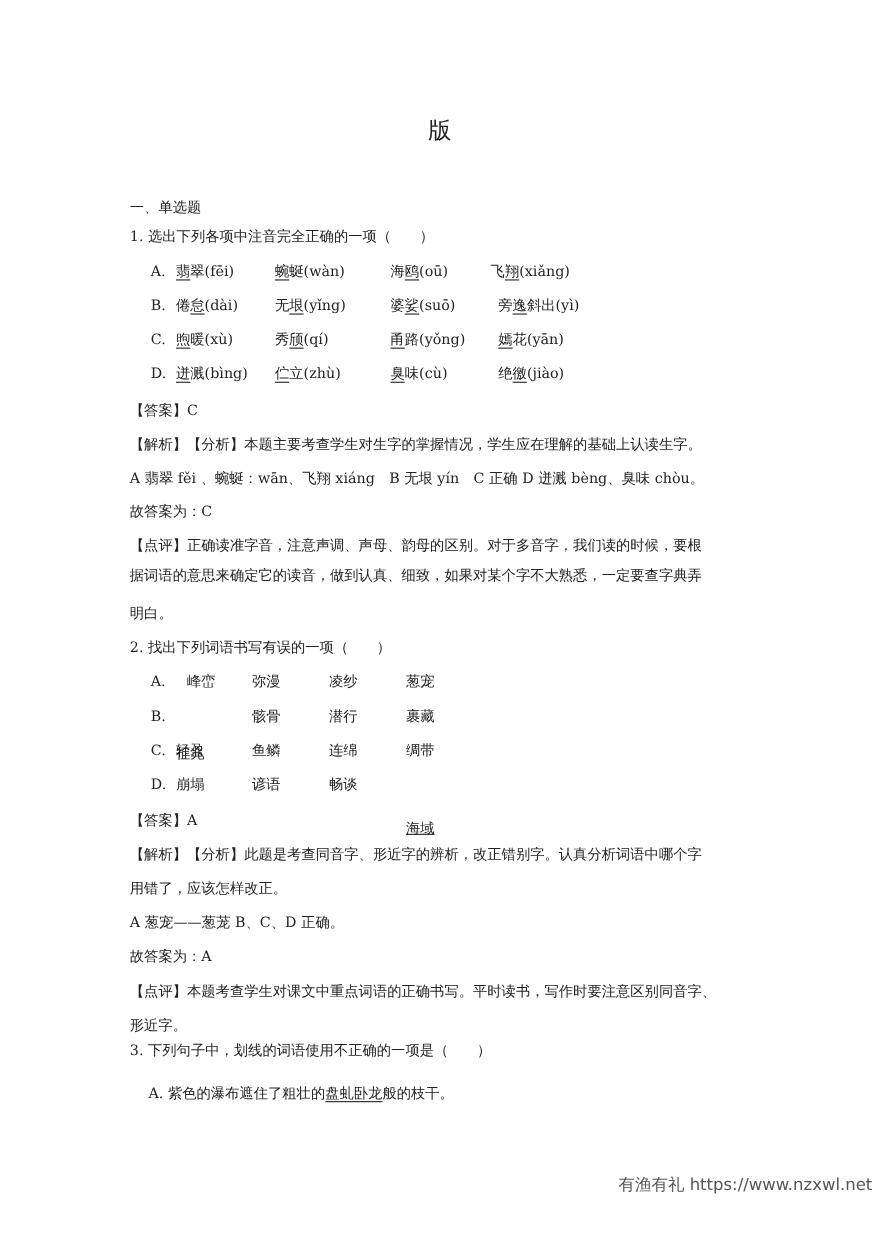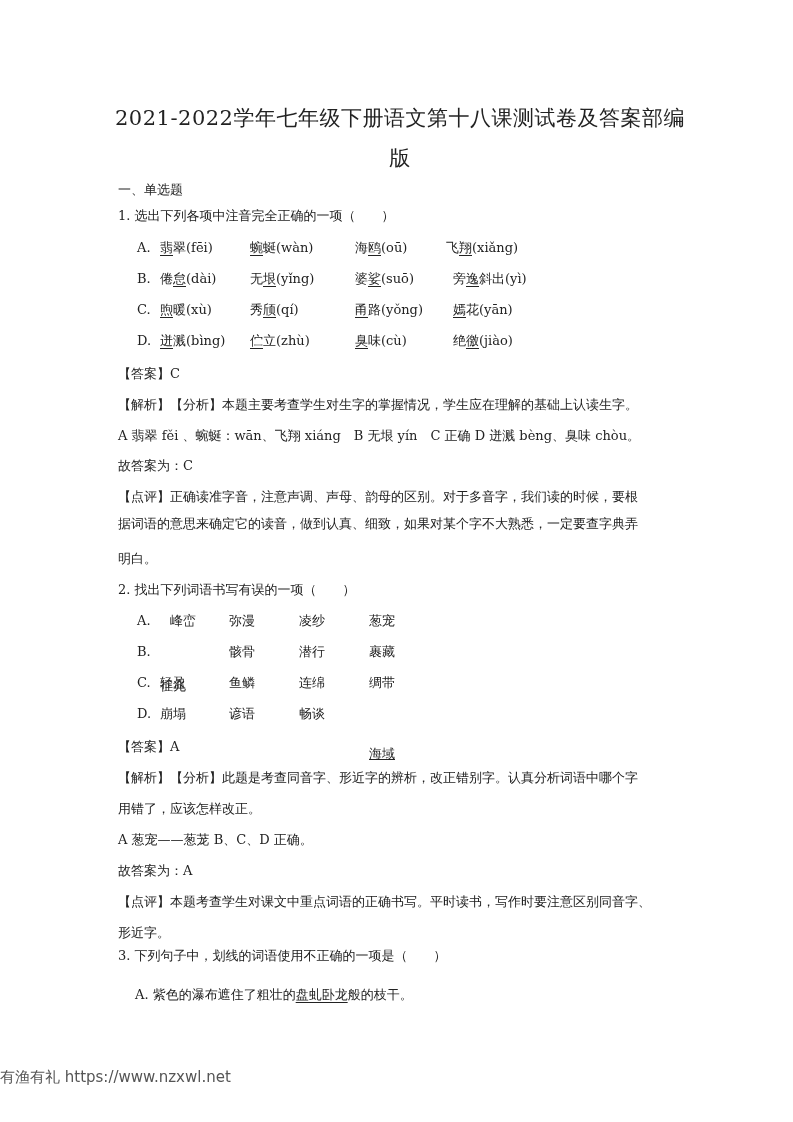--- a/index.html
+++ b/index.html
@@ -11,29 +11,28 @@
   .title {
     position: absolute; left: 100px; width: 600px; text-align: center;
     font-size: 21px; line-height: 40px; top: 98px; letter-spacing: 0.5px;
   }
   .line {
     position: absolute; left: 118px; font-size: 13px; line-height: 20px; white-space: nowrap;
   }
   .opt { position: absolute; font-size: 13px; line-height: 20px; white-space: nowrap; }
   .u { text-decoration: underline; text-underline-offset: 3px; }
   .footer {
-    position: absolute; top: 1068px; left: 0; width: 793px; text-align: left;
+    position: absolute; top: 1068px; left: 0; width: 793px; text-align: right;
     font-family: "DejaVu Sans", "Liberation Sans", sans-serif; font-size: 15px; color: #555;
   }
 </style>
 </head>
 <body>
 
 <div class="title">
-  <div>2021-2022学年七年级下册语文第十八课测试卷及答案部编</div>
   <div>版</div>
 </div>
 
 <div class="line" style="top:180px;">一、单选题</div>
 <div class="line" style="top:206px;">1. 选出下列各项中注音完全正确的一项（　　）</div>
 
 <div>
   <div>
     <span class="opt" style="left:137px;top:238px;">A.</span>
     <span class="opt" style="left:160px;top:238px;"><span class="u">翡</span><span>翠(fēi)</span></span>

